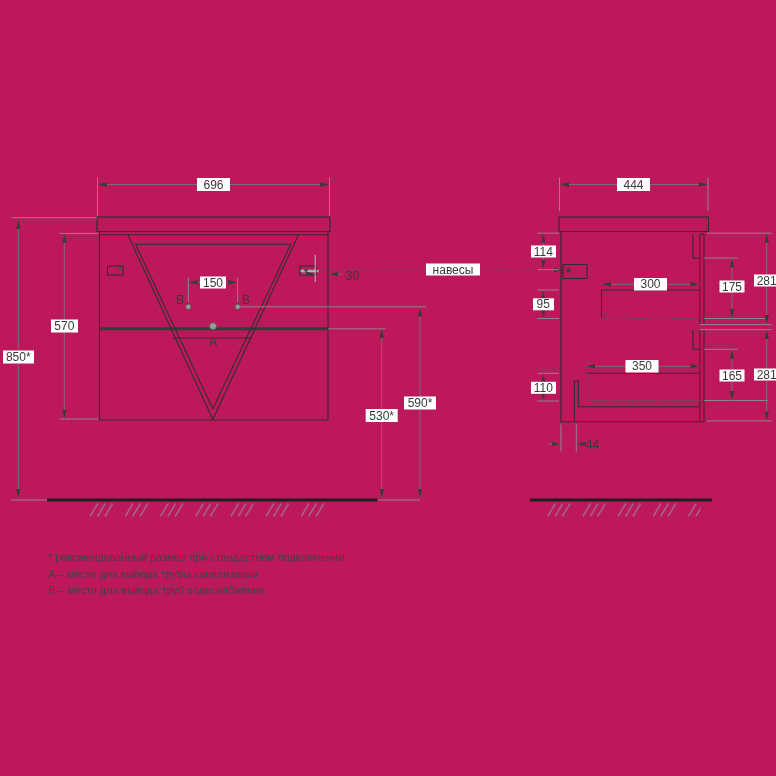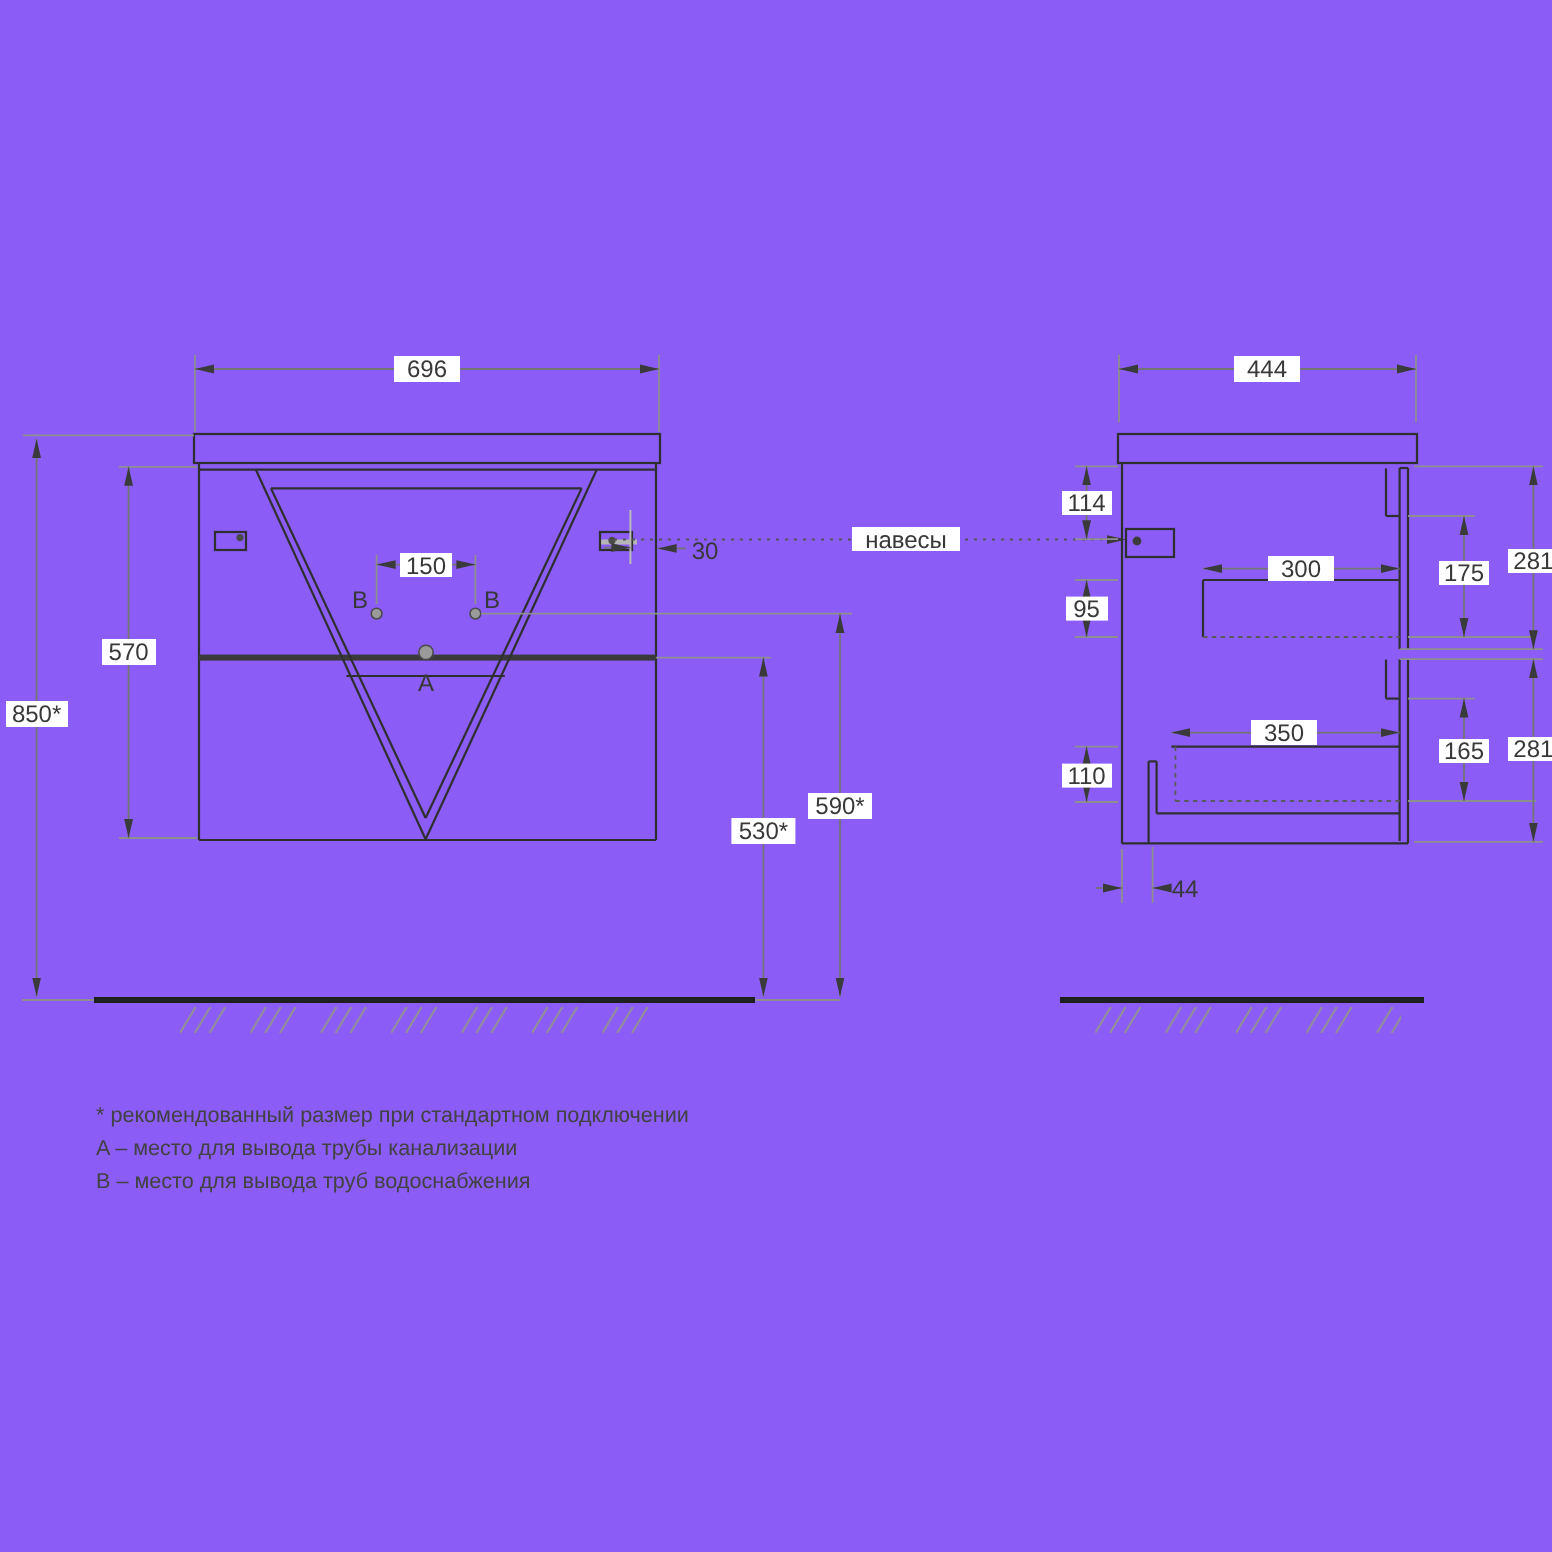--- a/index.html
+++ b/index.html
@@ -1,16 +1,16 @@
 <!DOCTYPE html>
 <html><head>
 <meta charset="utf-8">
 <style>
   html,body{margin:0;padding:0;background:#ffffff;}
-  #stage{position:relative;width:776px;height:776px;background:#8b5cf6;overflow:hidden;}
+  #stage{position:relative;width:776px;height:776px;background:#be185d;overflow:hidden;}
   svg{display:block;}
   .out{stroke:#2f2f2f;stroke-width:1.1;fill:none;}
   .thin{stroke:#8f8f8f;stroke-width:0.9;fill:none;}
   .dim{stroke:#757575;stroke-width:0.9;fill:none;}
   .dot{stroke:#555;stroke-width:1;fill:none;stroke-dasharray:1.5 3;}
   .dash{stroke:#5a5a5a;stroke-width:0.9;fill:none;stroke-dasharray:2.2 2.2;}
   .lb{fill:#ffffff;}
   .dt{font-family:"Liberation Sans",sans-serif;font-size:12px;fill:#383838;text-anchor:middle;}
   .fn{font-family:"Liberation Sans",sans-serif;font-size:10.8px;fill:#424242;text-anchor:start;}
 </style>

